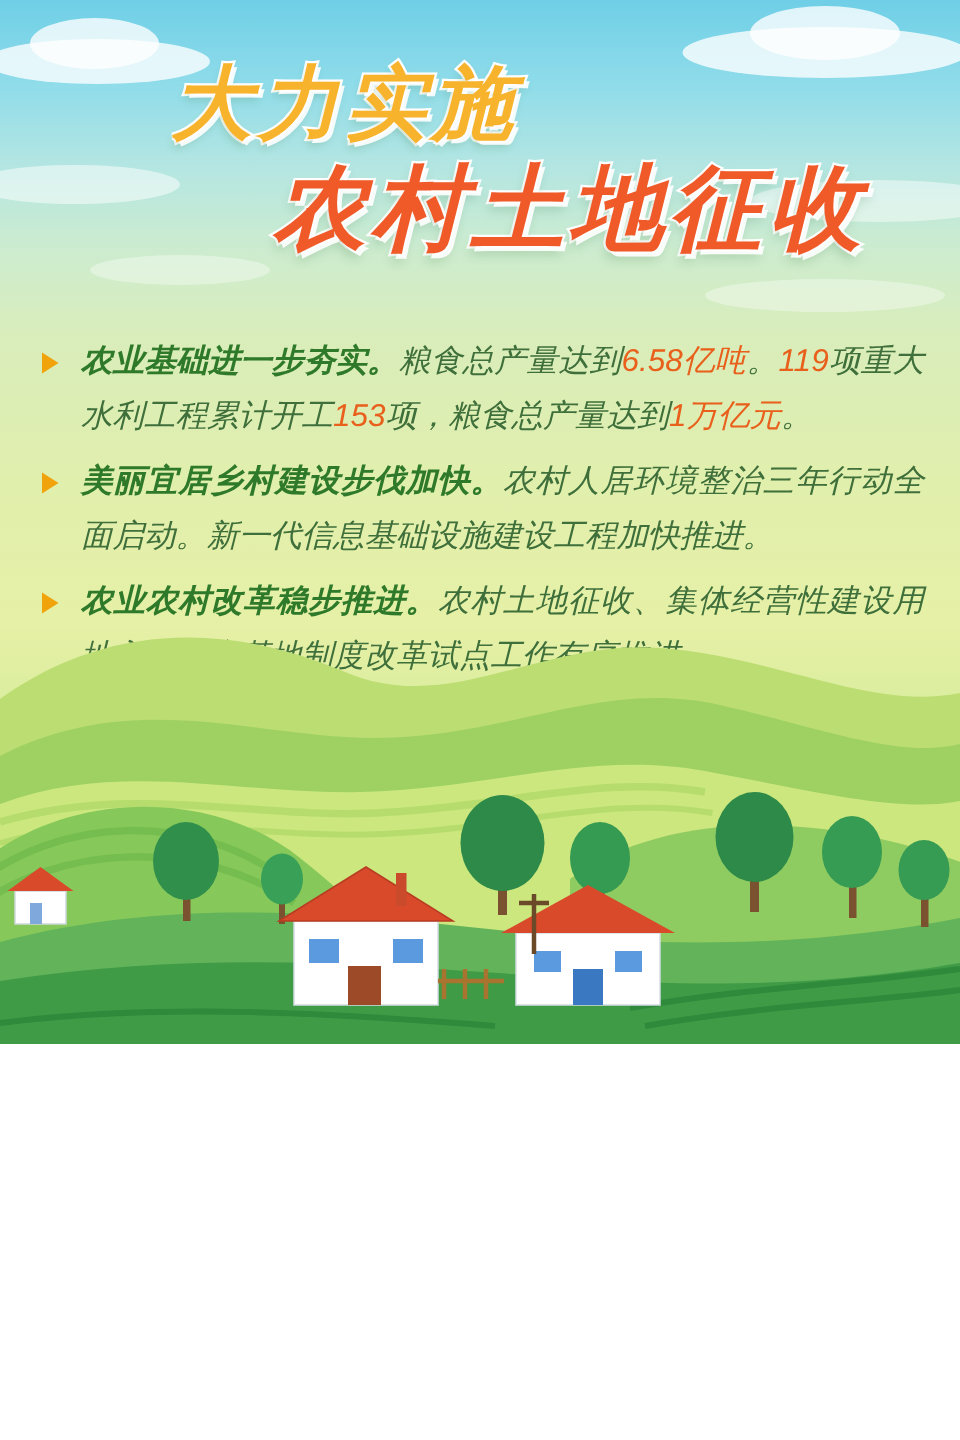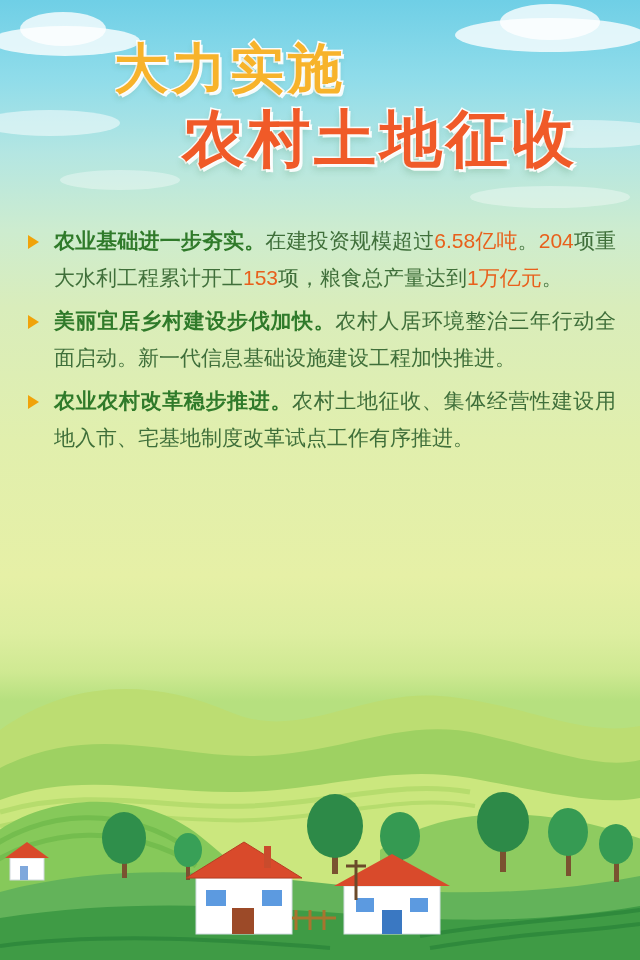--- a/index.html
+++ b/index.html
@@ -6,33 +6,34 @@
     margin: 0;
     padding: 0;
     background: #fff;
   }
   body {
     font-family: "Liberation Sans", "DejaVu Sans", sans-serif;
   }
   #poster {
     position: relative;
     width: 640px;
-    height: 960px;
+    height: 696px;
     overflow: hidden;
     background: linear-gradient(180deg,
         #6fcfe6 0%,
         #8fdcea 8%,
         #b4e6e2 16%,
         #cdeccf 24%,
         #d9edbb 32%,
         #e1efad 46%,
         #e6f0a6 60%,
         #ddeea0 66%,
         #cfe992 70%,
         #b6e07f 73%);
+    font-style: italic;
   }
 
   
   .sky {
     position: absolute;
     left: 0; top: 0;
     width: 640px;
     height: 230px;
     overflow: hidden;
   }
@@ -150,21 +151,21 @@
     <div class="cloud c5"></div>
     <div class="cloud c6"></div>
   </div>
 
   <div class="title-block">
     <div class="title-line title-line1">大力实施</div>
     <div class="title-line title-line2">农村土地征收</div>
   </div>
 
   <div class="content" id="content">
-      <div class="item"><span class="bullet"></span><span class="lead">农业基础进一步夯实。</span><span class="rest">在建投资规模超过</span><span class="num">6.58亿吨</span><span class="rest">。</span><span class="num">204</span><span class="rest">项重大水利工程累计开工</span><span class="num">153</span><span class="rest">项，粮食总产量达到</span><span class="num">1万亿元</span><span class="rest">。</span></div>
+      <div class="item"><span class="bullet"></span><span class="lead">农业基础进一步夯实。</span><span class="rest">粮食总产量达到</span><span class="num">6.58亿吨</span><span class="rest">。</span><span class="num">119</span><span class="rest">项重大水利工程累计开工</span><span class="num">153</span><span class="rest">项，粮食总产量达到</span><span class="num">1万亿元</span><span class="rest">。</span></div>
       <div class="item"><span class="bullet"></span><span class="lead">美丽宜居乡村建设步伐加快。</span><span class="rest">农村人居环境整治三年行动全面启动。新一代信息基础设施建设工程加快推进。</span></div>
       <div class="item"><span class="bullet"></span><span class="lead">农业农村改革稳步推进。</span><span class="rest">农村土地征收、集体经营性建设用地入市、宅基地制度改革试点工作有序推进。</span></div>
     </div>
 
   <div class="landscape">
     <svg width="640" height="300" viewBox="0 0 640 300" xmlns="http://www.w3.org/2000/svg">
 
       <path d="M0,70 C70,20 150,18 230,52 C300,82 360,30 440,36 C520,42 580,78 640,66 L640,300 L0,300 Z" fill="#bcdd72"></path>
       <path d="M0,108 C90,62 170,96 250,96 C340,96 400,56 480,74 C550,90 600,110 640,100 L640,300 L0,300 Z" fill="#9ed162"></path>
 

